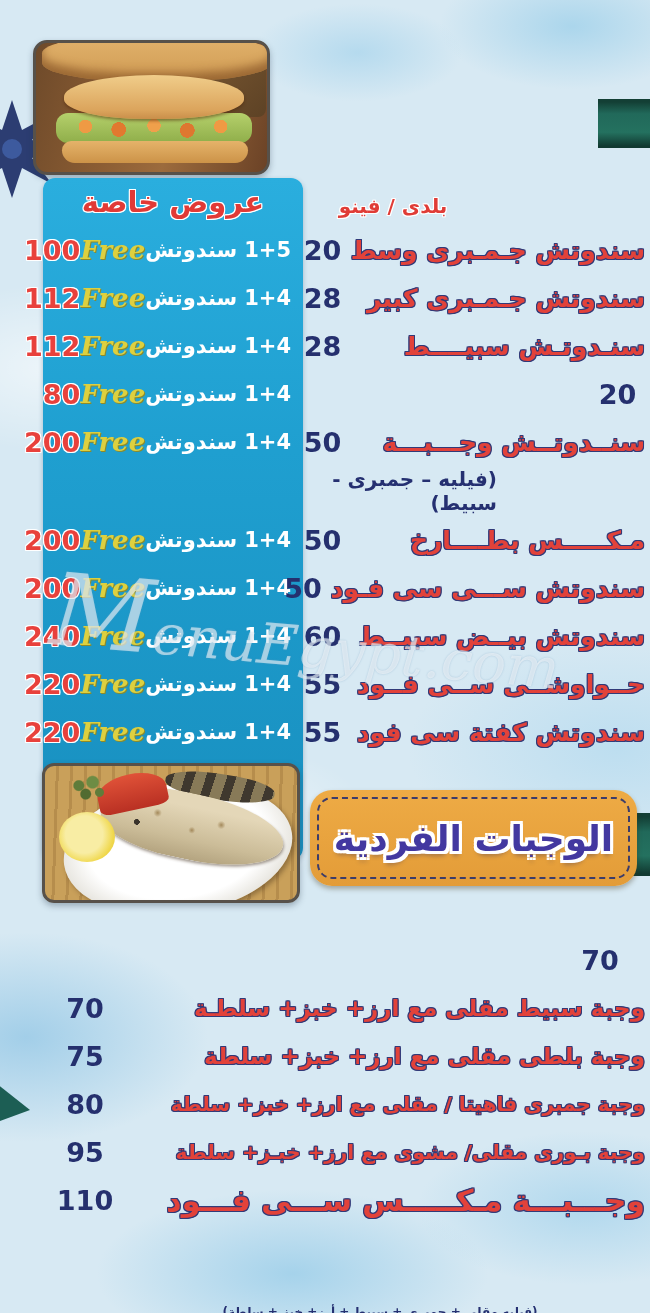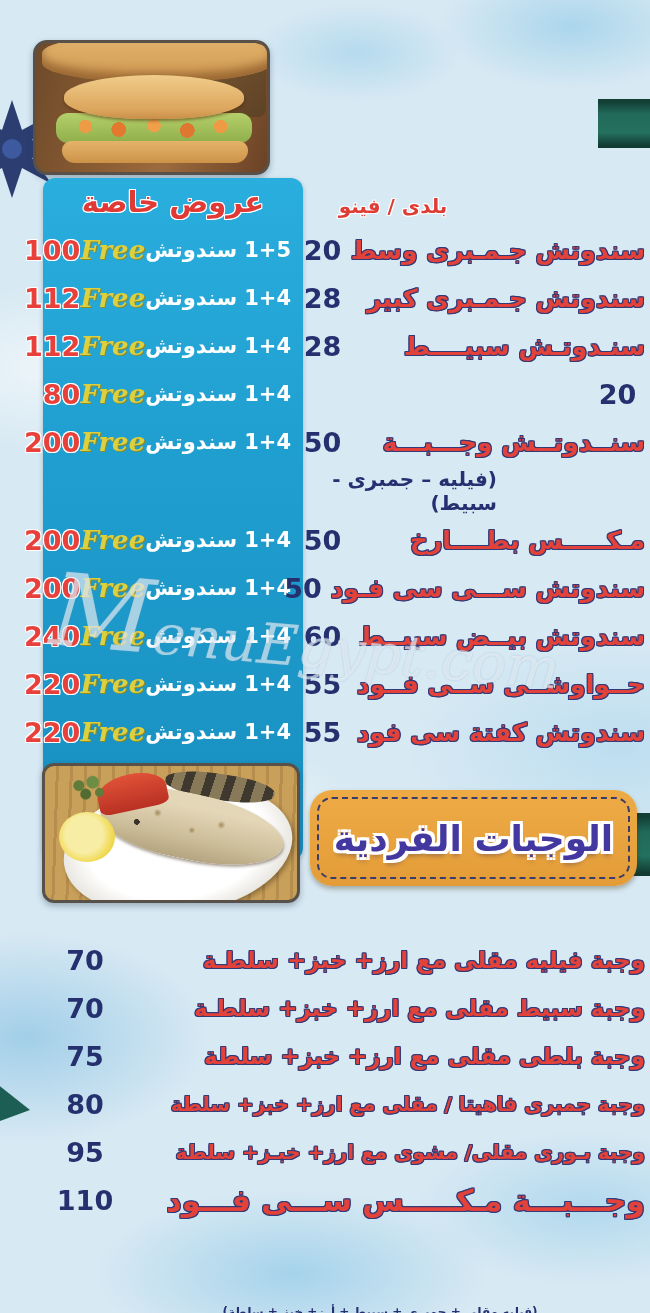--- a/index.html
+++ b/index.html
@@ -295,21 +295,20 @@
   <div class="ribbon ribbon-2"></div>
 
   <div class="badge badge-2">
     <div class="badge-inner">
       <span class="badge-title">الوجبات الفردية</span>
     </div>
   </div>
 
   <div class="menu2">
     <div class="m-row" dir="rtl">
-      <span class="item-name on">وجبة فيليه مقلى مع ارز+ خبز+ سلطـة</span>
       <span class="item-price">70</span>
     </div>
     <div class="m-row" dir="rtl">
       <span class="item-name on">وجبة سبيط مقلى مع ارز+ خبز+ سلطـة</span>
       <span class="item-price">70</span>
     </div>
     <div class="m-row" dir="rtl">
       <span class="item-name on">وجبة بلطى مقلى مع ارز+ خبز+ سلطة</span>
       <span class="item-price">75</span>
     </div>

